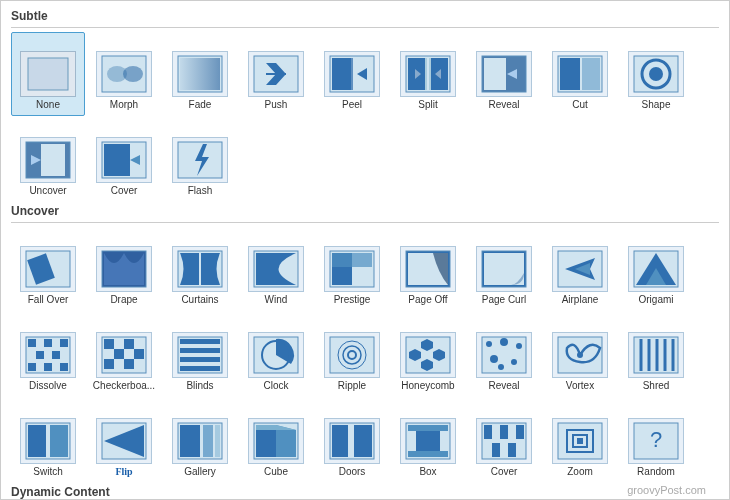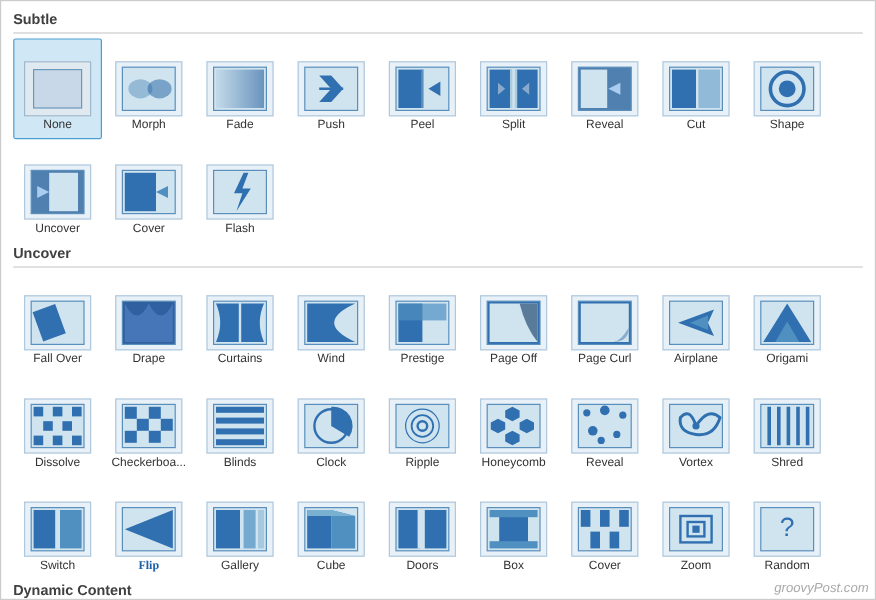--- a/index.html
+++ b/index.html
@@ -82,24 +82,23 @@
       text-overflow: ellipsis;
       width: 70px;
     }
     .none-box {
       background: #e0e8f0;
       border: 1px solid #a0b8cc;
     }
     .watermark {
       position: absolute;
       bottom: 4px;
-      right: 6px;
+      right: 24px;
       font-size: 11px;
       color: #aaa;
-      font-style: italic;
     }
   </style>
 </head>
 <body>
 
 <div class="container">
 
   <div>
     <div class="section-title">Subtle</div>
     <hr class="divider">

